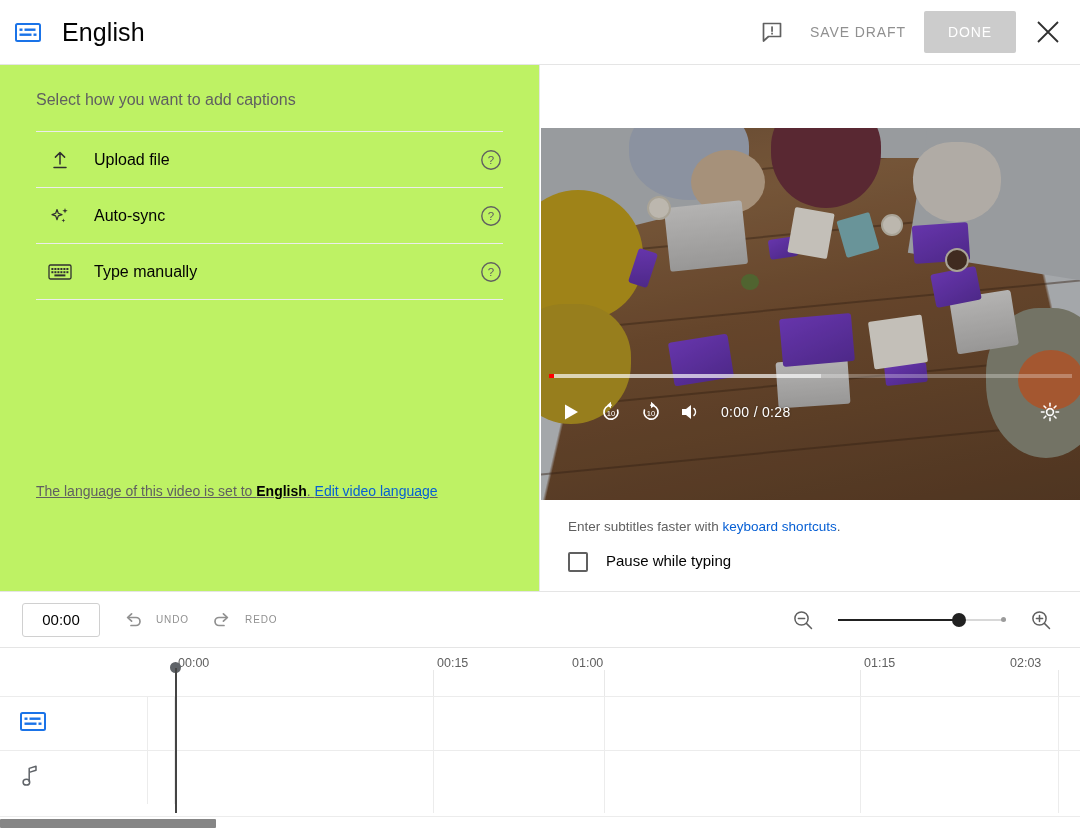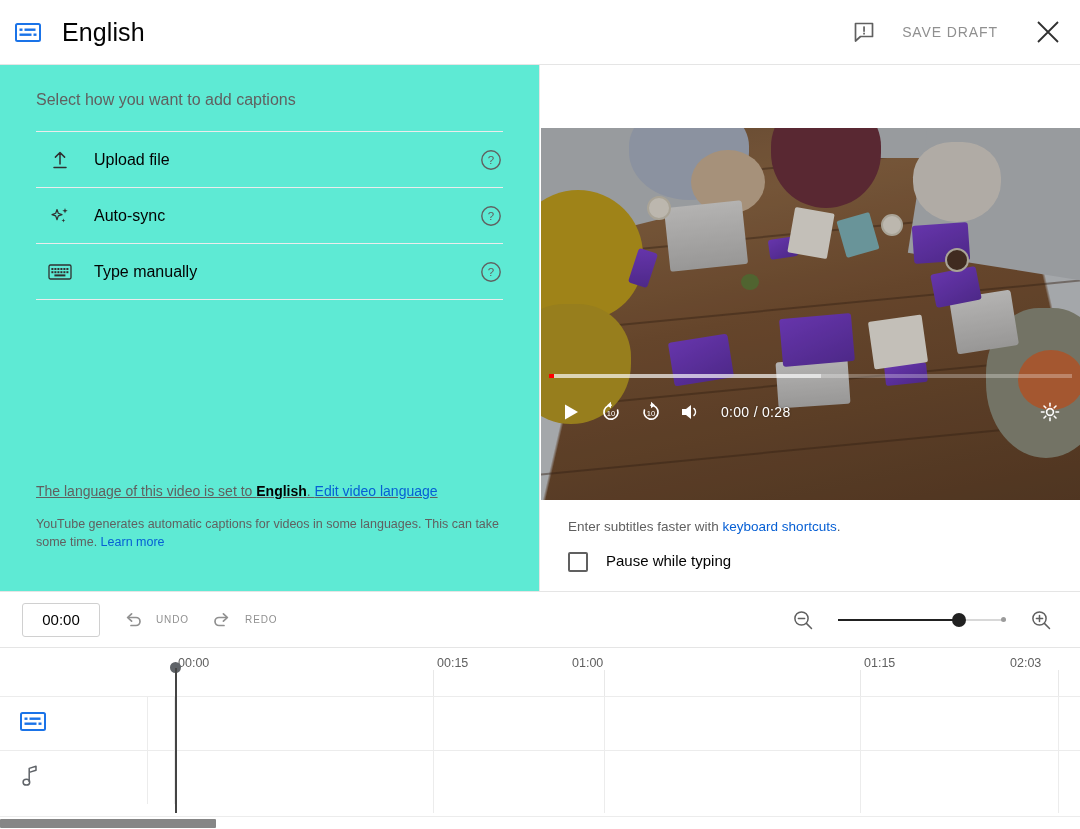--- a/index.html
+++ b/index.html
@@ -40,21 +40,21 @@
     height: 42px; padding: 0 24px; border-radius: 2px; cursor: default;
   }
   .close-btn {
     width: 48px; height: 48px; margin-right: 8px; margin-left: 8px;
     display: flex; align-items: center; justify-content: center; cursor: pointer;
   }
 
   
   .left-panel {
     position: absolute; left: 0; top: 65px; width: 540px; height: 526px;
-    border-right: 1px solid #e5e5e5; background: #5eead4;
+    border-right: 1px solid #e5e5e5; background: #bef264;
     padding: 0 36px;
   }
   .panel-heading {
     font-size: 16px; color: #606060; padding-top: 26px; padding-bottom: 22px;
   }
   .option-list { border-top: 1px solid #ececec; }
   .option-row {
     display: flex; align-items: center; height: 56px;
     border-bottom: 1px solid #ececec; cursor: pointer;
   }
@@ -206,20 +206,21 @@
 
     <div class="header-right">
       <div class="feedback-btn">
         <svg width="22" height="22" viewBox="0 0 22 22">
           <path d="M2.5 2.5h17v13h-12l-5 4.5z" fill="none" stroke="#606060" stroke-width="1.7" stroke-linejoin="round"></path>
           <rect x="10.2" y="5.4" width="1.7" height="5.4" fill="#606060"></rect>
           <rect x="10.2" y="11.7" width="1.7" height="1.8" fill="#606060"></rect>
         </svg>
       </div>
       <div class="save-draft">SAVE DRAFT</div>
+      <button class="done-btn">DONE</button>
       <div class="close-btn">
         <svg width="26" height="26" viewBox="0 0 26 26">
           <path d="M3 3 L23 23 M23 3 L3 23" stroke="#303030" stroke-width="1.8" fill="none"></path>
         </svg>
       </div>
     </div>
   </div>
 
   <div class="left-panel">
     <div class="panel-heading">Select how you want to add captions</div>
@@ -288,23 +289,20 @@
           </svg>
         </span>
       </div>
 
     </div>
 
     <div class="lang-note">
       <span>The language of this video is set to </span><b>English</b><span>. </span><span class="link">Edit video language</span>
     </div>
 
-    <div class="auto-note">
-      <span>YouTube generates automatic captions for videos in some languages. This can take some time. </span><span class="link">Learn more</span>
-    </div>
   </div>
 
   <div class="right-panel">
 
     <div class="video-wrap">
       <div class="video-img">
         <div class="tbl-base"></div>
         <div class="plank" style="top:64px;  transform: rotate(-5.5deg);"></div>
         <div class="plank" style="top:132px; transform: rotate(-5.5deg);"></div>
         <div class="plank" style="top:206px; transform: rotate(-5.5deg);"></div>

